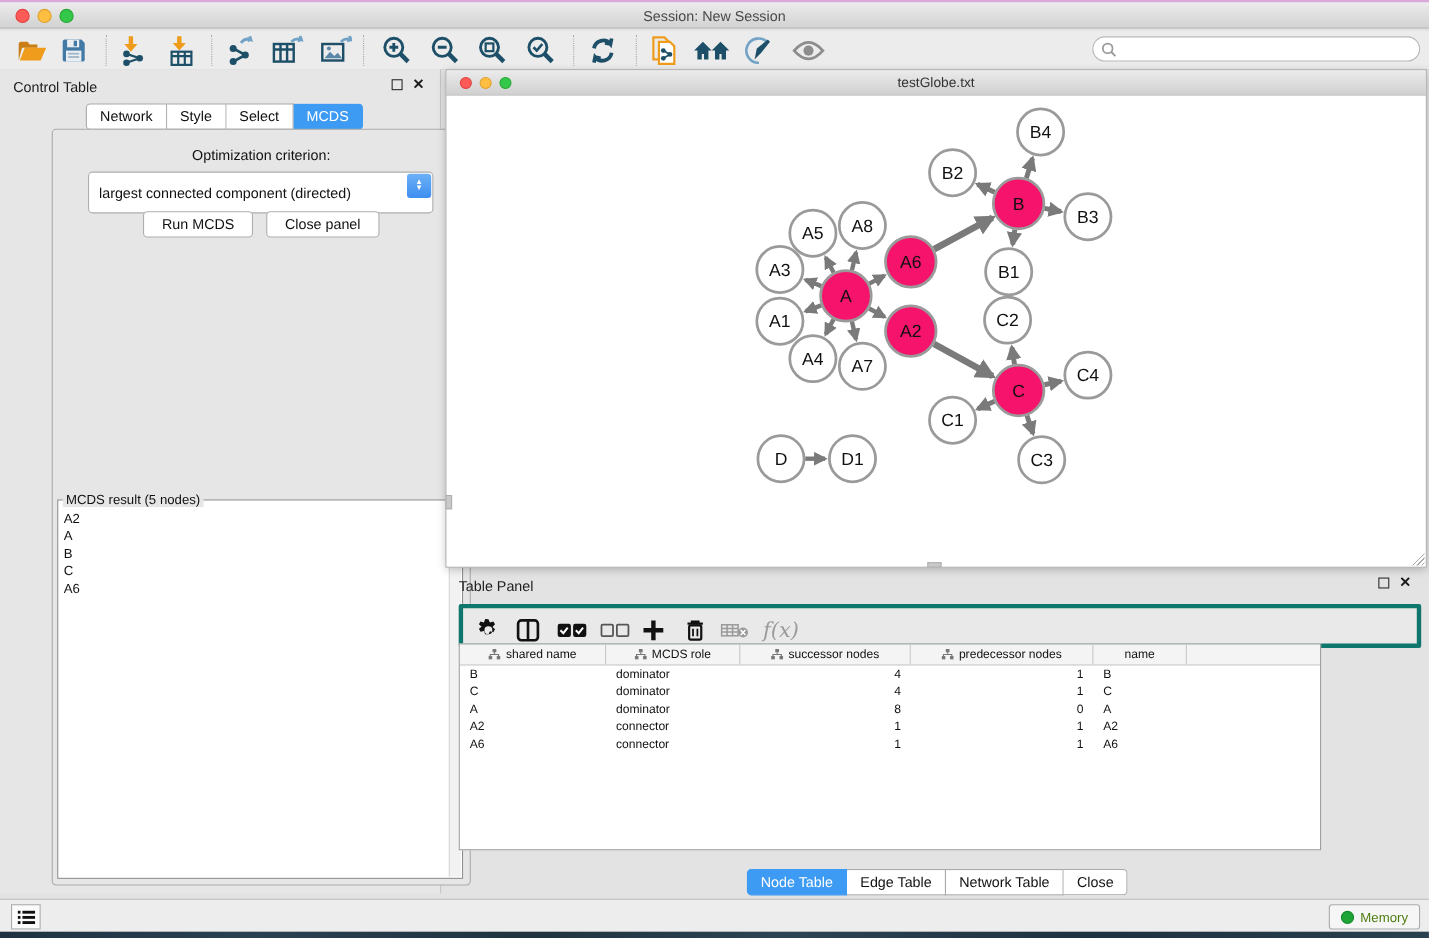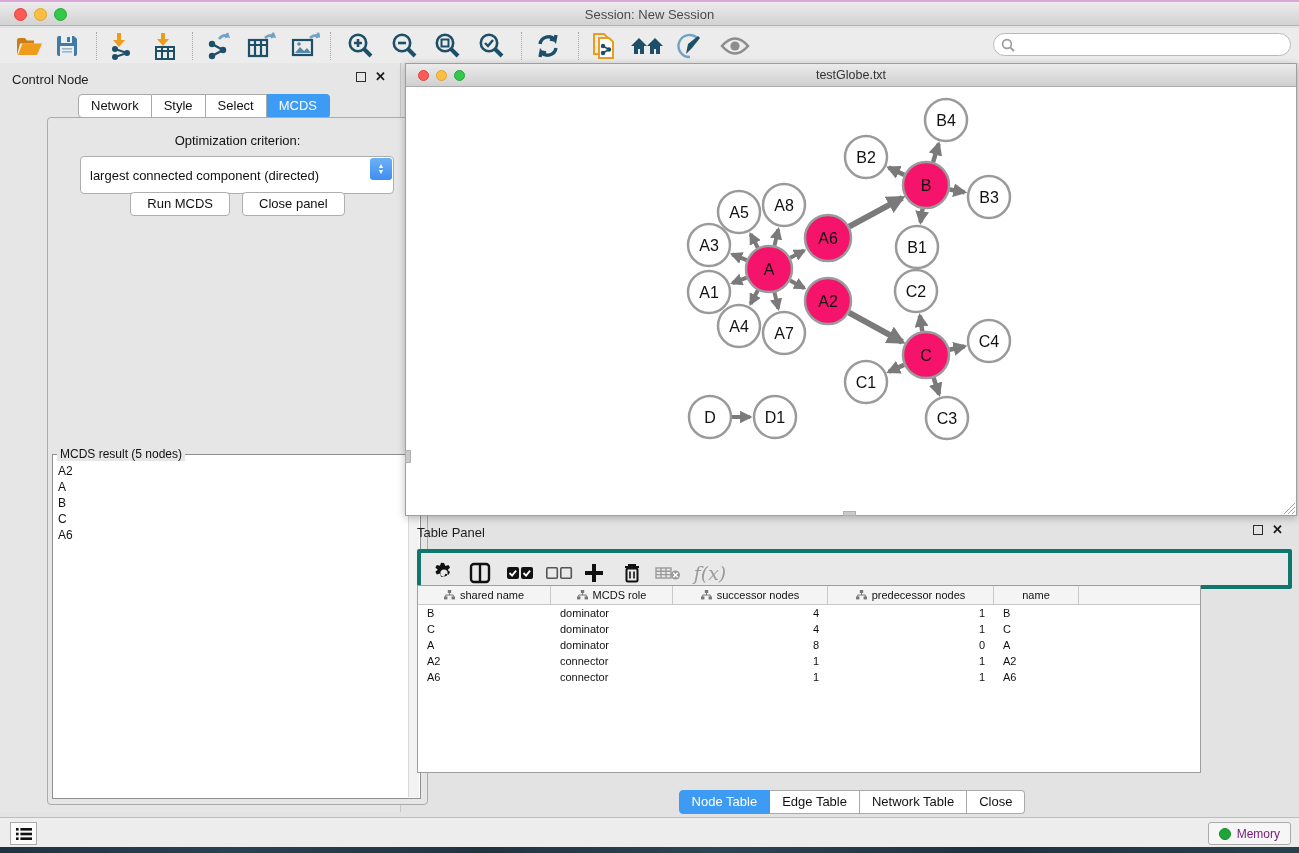--- a/index.html
+++ b/index.html
@@ -105,21 +105,21 @@
 
   .tabs-bottom { position:absolute; left:0; right:0; top:271px; display:flex; justify-content:center; }
 
   
   .statusbar { position:absolute; left:0; top:817px; width:1299px; height:30px;
     background:#ededed; border-top:1px solid #bdbdbd; }
   .listbtn { position:absolute; left:10px; top:4px; width:27px; height:23px; background:#fbfbfb;
     border:1px solid #ababab; display:flex; align-items:center; justify-content:center; }
   .membtn { position:absolute; right:8px; top:4px; height:23px; background:#f6f6f6;
     border:1px solid #ababab; border-radius:3px; display:flex; align-items:center;
-    gap:6px; padding:0 10px; font-size:12px; color:#701a75; }
+    gap:6px; padding:0 10px; font-size:12px; color:#4d7c0f; }
   .memdot { width:12px; height:12px; border-radius:50%; background:#1fa436; border:1px solid #188a2c; }
   .desktop-strip { position:absolute; left:0; top:847px; width:1299px; height:6px;
     background:linear-gradient(90deg,#1f3242,#2a4152 18%,#20333f 37%,#2d4454 55%,#1e3140 76%,#29404f 100%); }
 
   svg { display:block; }
 </style>
 </head>
 <body>
 
 <div class="titlebar">
@@ -261,21 +261,21 @@
     <svg width="15" height="15" viewBox="0 0 15 15">
         <circle cx="6" cy="6" r="4.4" fill="none" stroke="#9a9a9a" stroke-width="1.6"></circle>
         <path d="M9.3 9.3 L13 13" stroke="#9a9a9a" stroke-width="1.8"></path>
       </svg>
   </div>
 </div>
 
 <div class="content">
 
   <div class="cpanel">
-    <div class="panel-title">Control Node</div>
+    <div class="panel-title">Control Table</div>
     <div class="panel-ctrls" style="right:14px;">
       <span class="float-ico"></span>
       <span class="close-ico">✕</span>
     </div>
     <div class="tabgroup" style="left:78px; top:31px;" id="cp-tabs">
         <div class="tab">Network</div>
         <div class="tab">Style</div>
         <div class="tab">Select</div>
         <div class="tab active">MCDS</div>
       </div>

